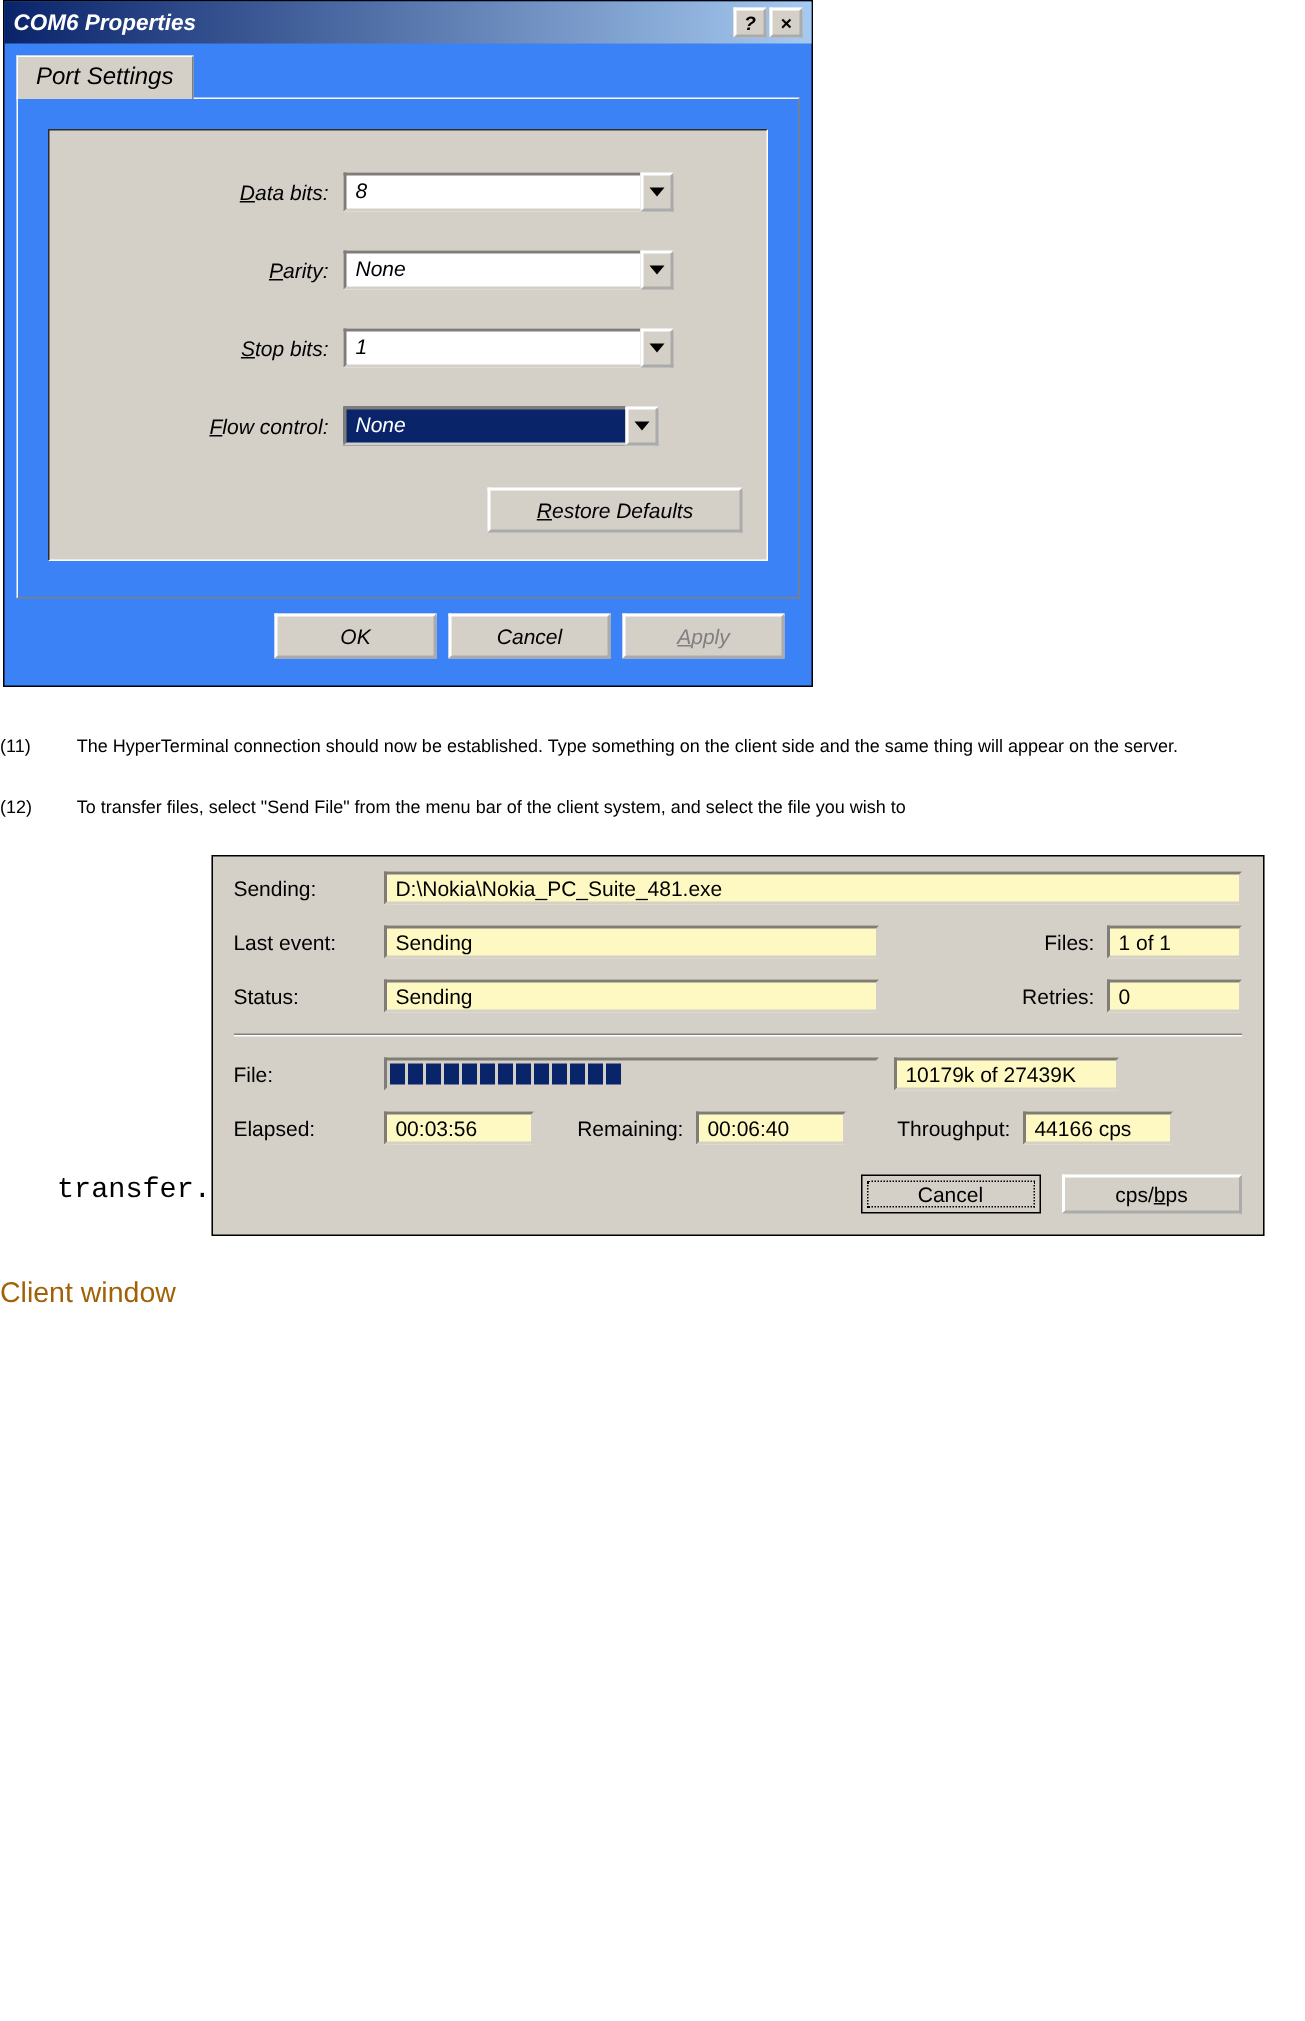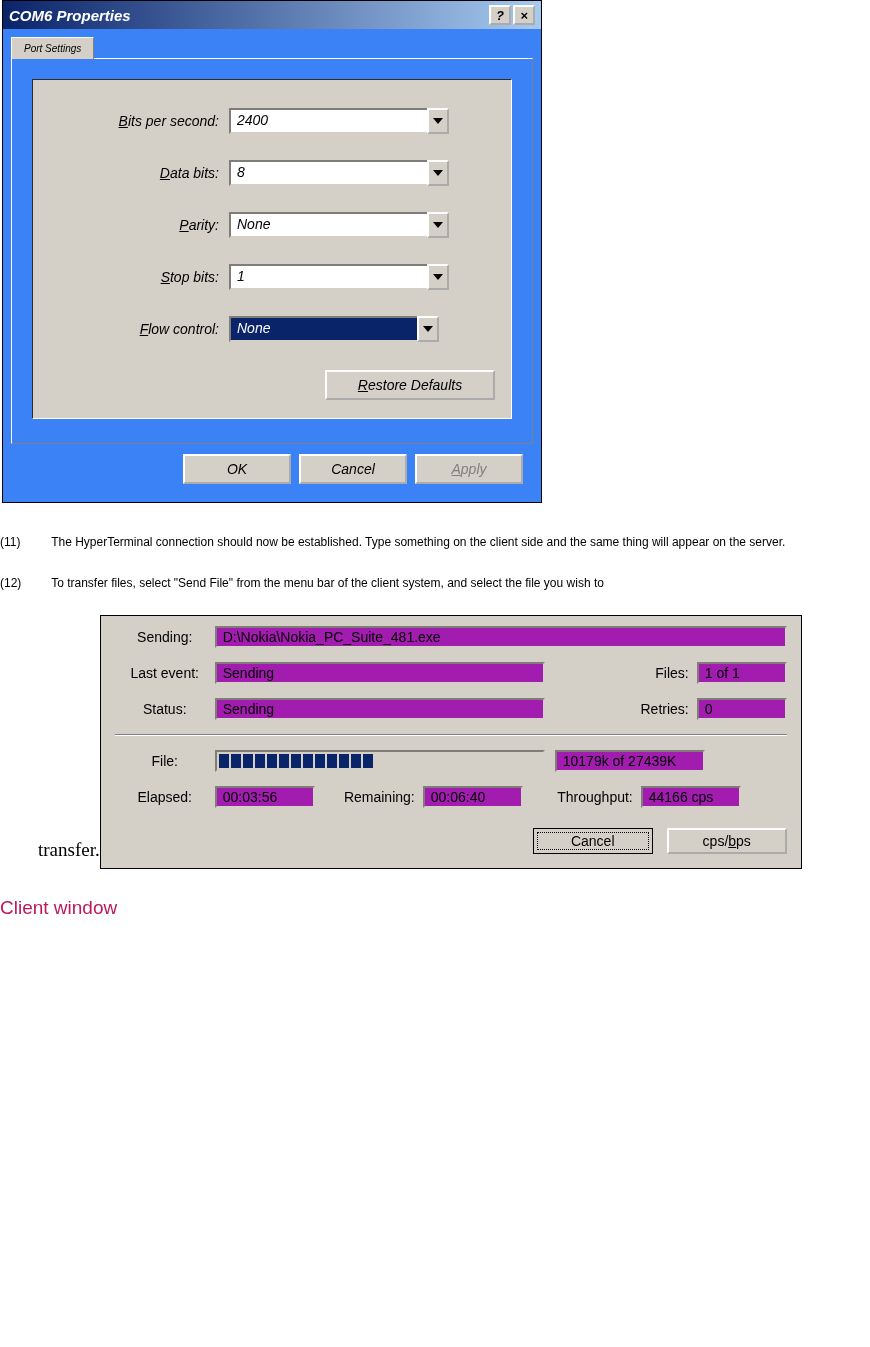--- a/index.html
+++ b/index.html
@@ -46,21 +46,21 @@
     padding: 8px;
   }
   .tab-btn {
     display: inline-block;
     background: #d4d0c8;
     border-top: 1px solid #fff;
     border-left: 1px solid #fff;
     border-right: 1px solid #808080;
     padding: 5px 12px;
     font-family: Tahoma, sans-serif;
-    font-size: 10px;
+    font-size: 16px;
     position: relative;
     z-index: 2;
     margin-bottom: -1px;
   }
   .tab-content {
     border: 1px solid #fff;
     border-right-color: #808080;
     border-bottom-color: #808080;
     padding: 20px 8px 10px 8px;
   }
@@ -146,45 +146,45 @@
   .para {
     font-family: Arial, sans-serif;
     font-size: 12px;
     line-height: 1.6;
     margin: 0 0 22px 0;
   }
   .para .num { display: inline-block; width: 48px; }
 
   .dialog2-wrap { display: flex; align-items: flex-end; margin-left: 38px; margin-bottom: 16px; }
   .transfer-word {
-    font-family: Liberation Serif, serif;
+    font-family: Liberation Mono, monospace;
     font-size: 19px;
     line-height: 1.6;
     margin-right: 0;
     position: relative;
-    bottom: 4px;
+    bottom: 16px;
   }
   .dialog2 {
     width: 700px;
     border: 1px solid #000;
     background: #d4d0c8;
     font-family: Tahoma, sans-serif;
   }
   .d2-body { padding: 10px 14px 14px 14px; }
   .d2-row {
     display: flex;
     align-items: center;
     margin-bottom: 14px;
     font-size: 14px;
   }
-  .d2-label1 { width: 100px; text-align: center; }
+  .d2-label1 { width: 100px; }
   .d2-label2 { width: 70px; text-align: right; padding-right: 8px; margin-left: auto; }
   .sunken {
     border: 2px inset #d4d0c8;
-    background: #a21caf;
+    background: #fef9c3;
     padding: 2px 6px;
     height: 22px;
     box-sizing: border-box;
     font-size: 14px;
     display: flex;
     align-items: center;
   }
   .hr {
     border-top: 1px solid #808080;
     border-bottom: 1px solid #fff;
@@ -203,21 +203,21 @@
   .seg { width: 10px; background: #0a246a; }
   .d2-btns {
     display: flex;
     justify-content: flex-end;
     gap: 14px;
     margin-top: 20px;
   }
   .d2-btns .btn { width: 120px; padding: 3px 0; }
   .btn.focused { outline: 1px dotted #000; outline-offset: -5px; border: 1px solid #000; padding: 4px 0;}
   .red-label {
-    color: #be185d;
+    color: #a16207;
     font-family: Arial, sans-serif;
     font-size: 19px;
     margin: 28px 0 0 0;
   }
 </style>
 </head>
 <body>
 
 <div class="dialog1">
   <div class="titlebar">
@@ -228,29 +228,20 @@
       </div>
     <div class="titlebtn">
         <span>×</span>
       </div>
   </div>
   <div class="tab-area">
     <div class="tab-btn"><span>Port Settings</span></div>
     <div class="tab-content">
       <div class="groupbox">
 
-        <div class="row">
-          <div class="row-label"><span class="u">B</span><span>its per second:</span></div>
-          <div class="combo">
-            <div class="combo-input" style="width:200px">2400</div>
-            <div class="combo-btn">
-                <div class="tri"></div>
-              </div>
-          </div>
-        </div>
 
         <div class="row">
           <div class="row-label"><span class="u">D</span><span>ata bits:</span></div>
           <div class="combo">
             <div class="combo-input" style="width:200px">8</div>
             <div class="combo-btn">
                 <div class="tri"></div>
               </div>
           </div>
         </div>

